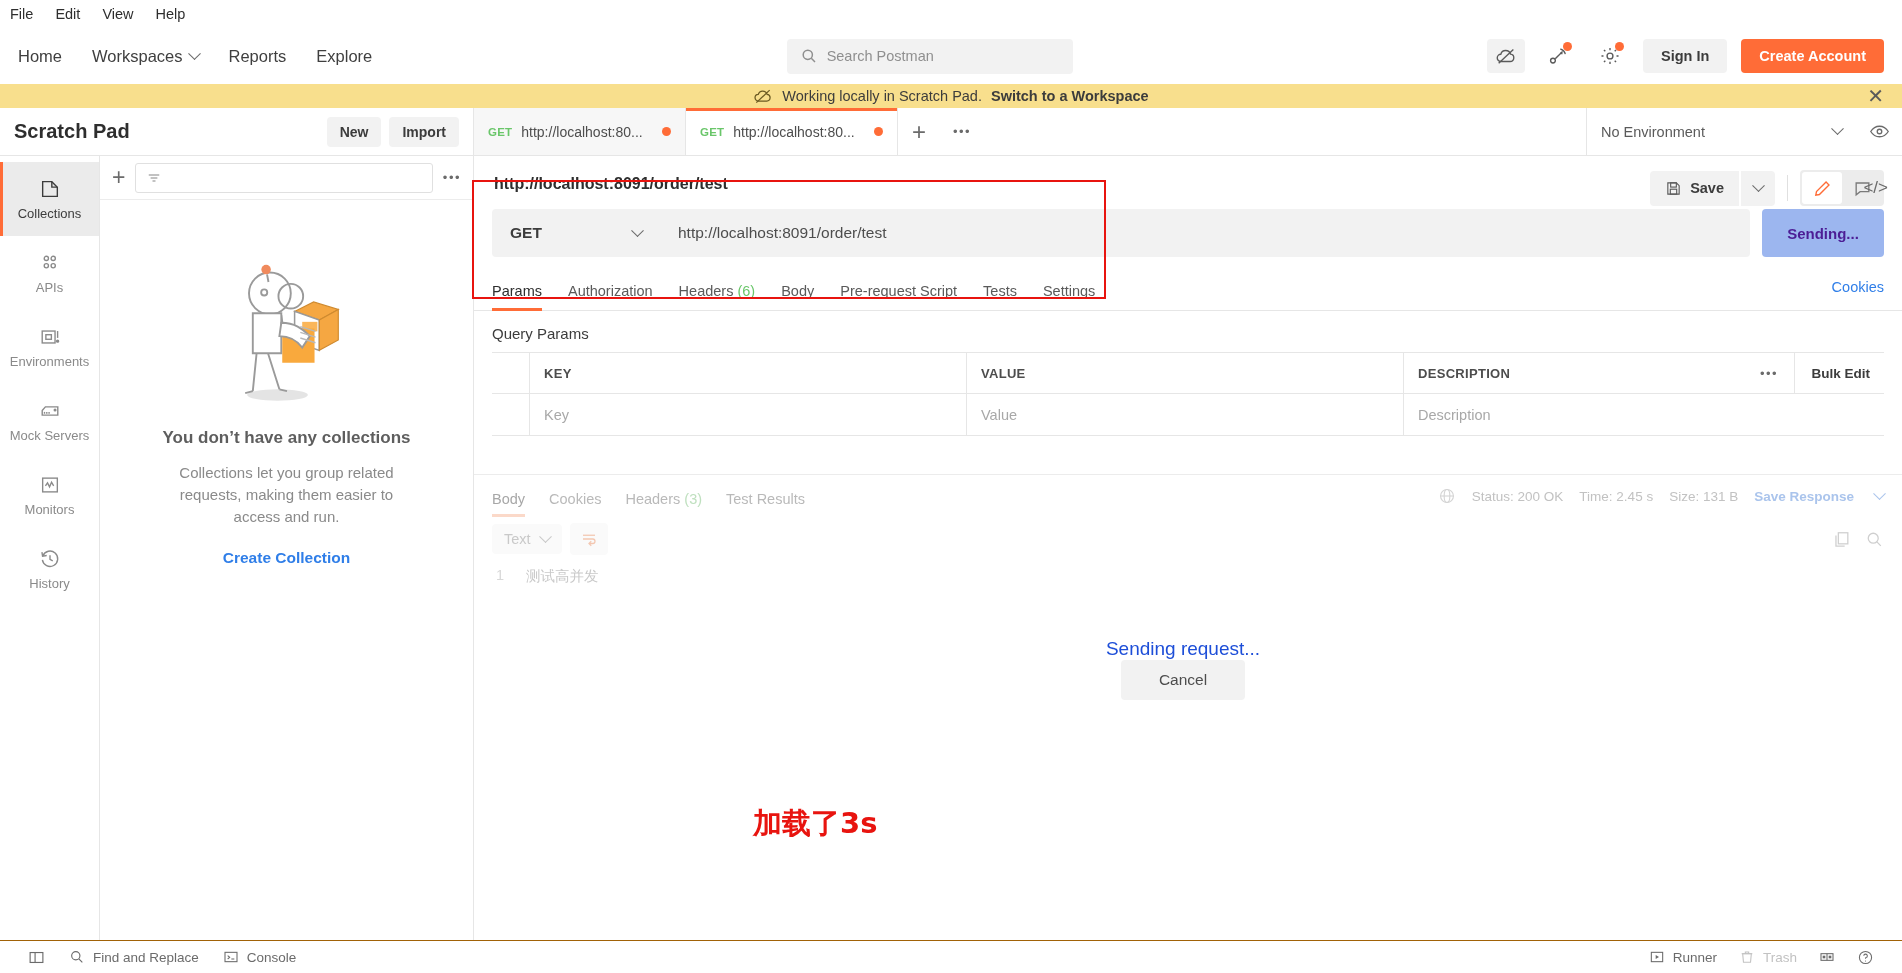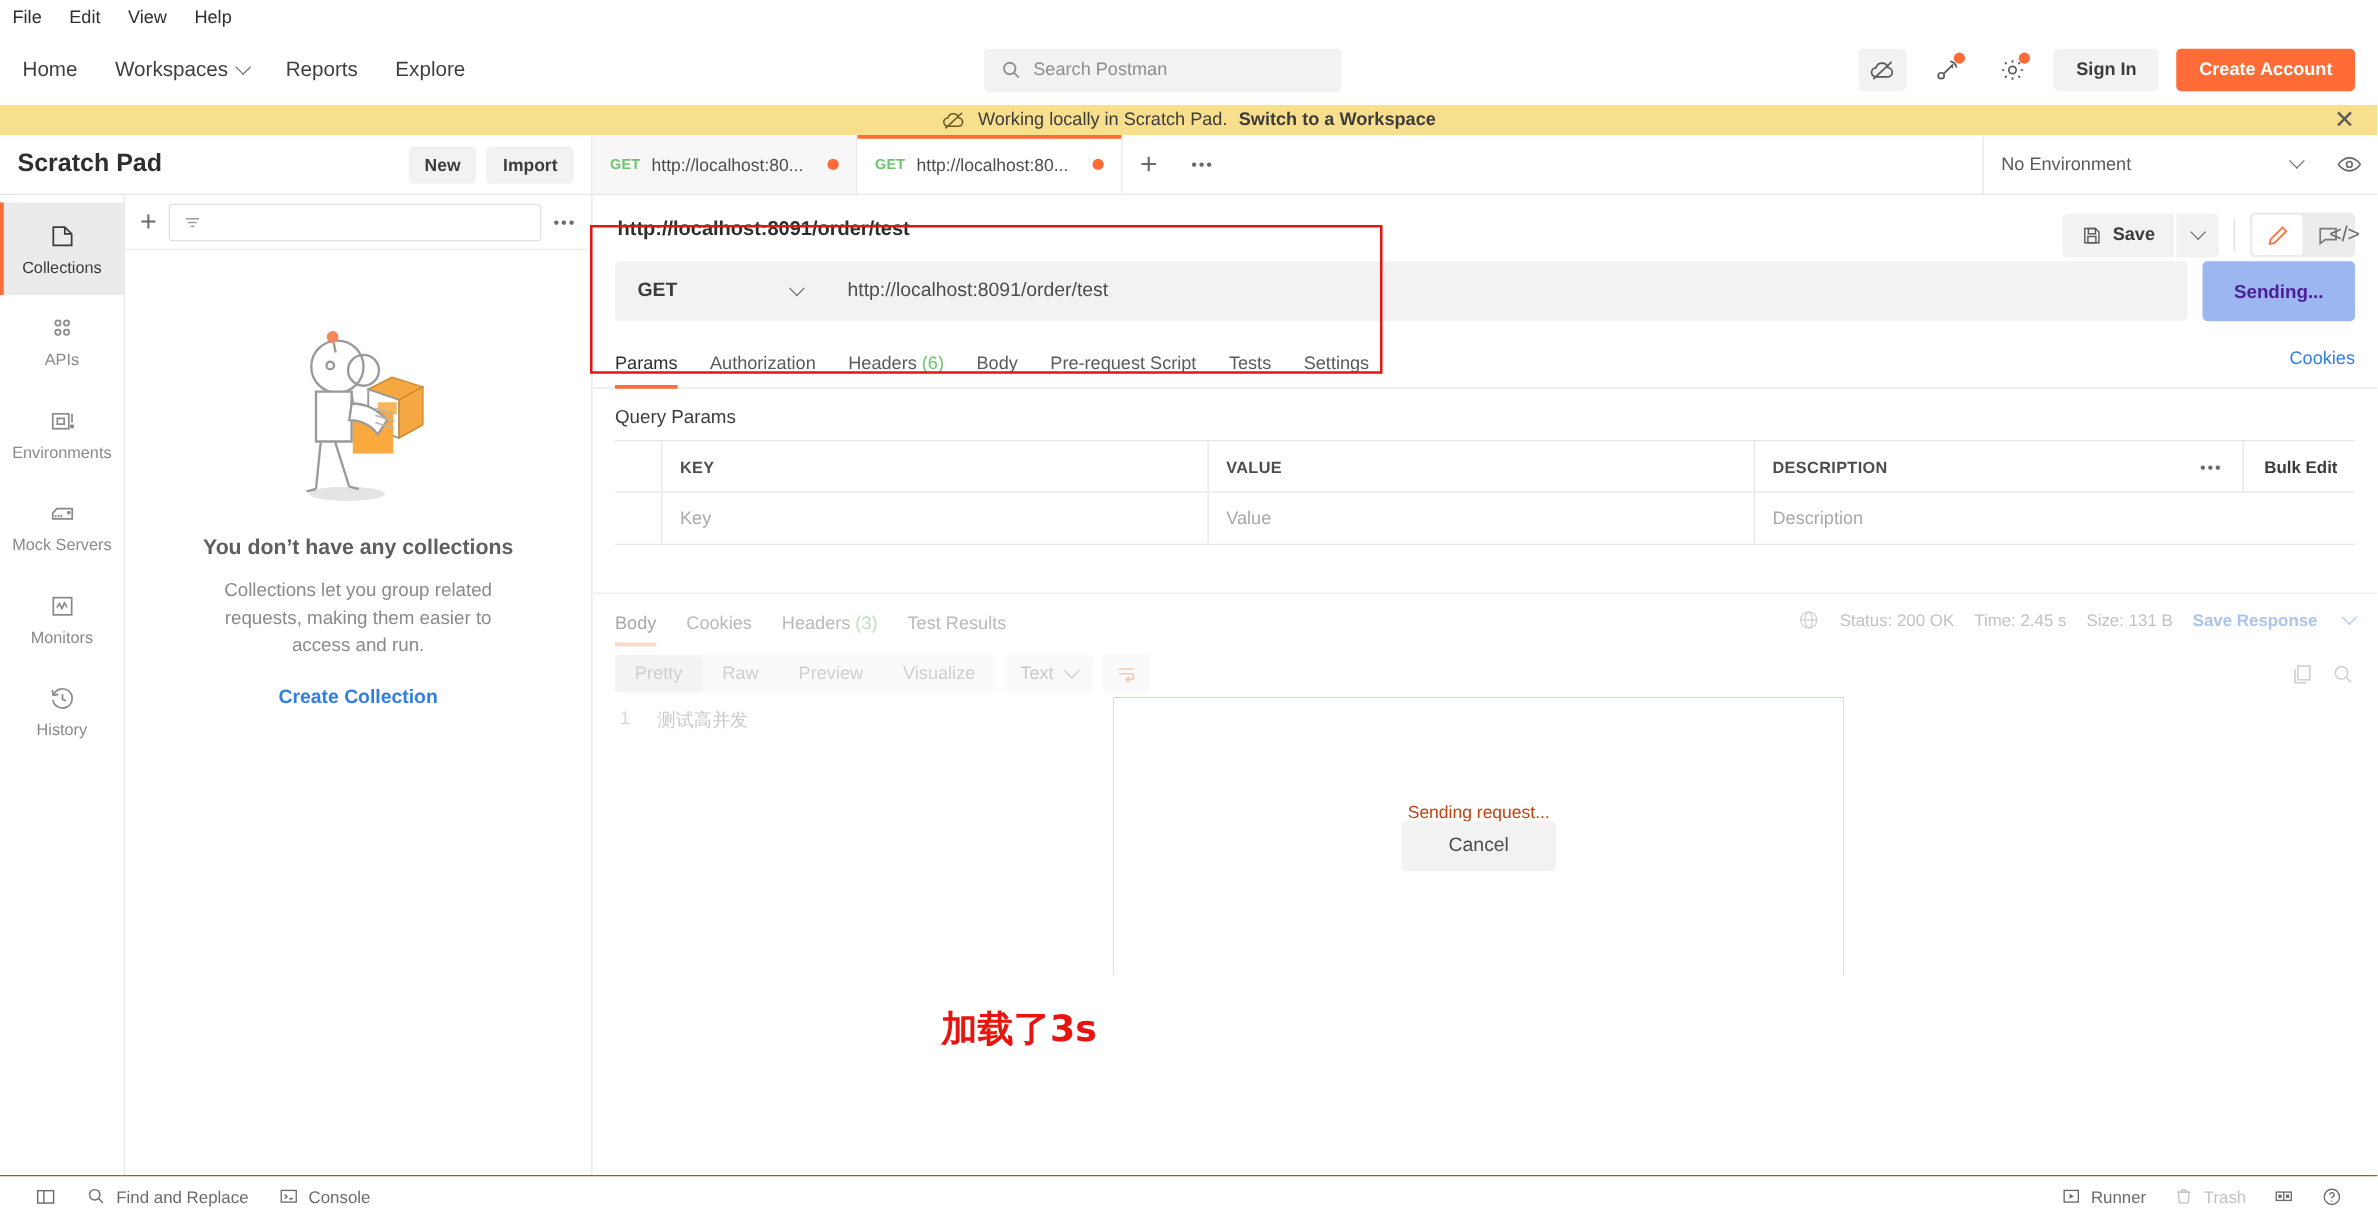--- a/index.html
+++ b/index.html
@@ -182,21 +182,21 @@
   .ctext { color: #c9c9c9; }
 
   
   .anno { position: absolute; border: 2px solid #e8140f; pointer-events: none; z-index: 40; }
   .anno-text { position: absolute; color: #e8140f; font-size: 29px; font-weight: bold; z-index: 41;
                font-family: "DejaVu Sans", sans-serif; }
 
   
   .modal { position: absolute; z-index: 45; background: #fff; display: flex; flex-direction: column;
            align-items: center; justify-content: center; }
-  .modal-title { font-size: 14px; color: #c2410c; }
+  .modal-title { font-size: 19px; color: #1d4ed8; }
   .modal-cancel { background: #f2f2f2; color: #4d4d4d; font-size: 15.5px; padding: 11px 38px;
                   border-radius: 4px; cursor: pointer; }
 
   
   .statusbar { height: 33px; flex: none; border-top: 1px solid #a16207; display: flex;
                align-items: center; padding: 0 28px; gap: 24px; font-size: 13.5px; color: #6b6b6b; }
   .sb-it { display: flex; align-items: center; gap: 8px; cursor: pointer; }
   .sb-it.dim { color: #c2c2c2; }
   .sb-right { margin-left: auto; display: flex; align-items: center; gap: 22px; }
 
@@ -543,26 +543,20 @@
             <span>Time: 2.45 s</span>
             <span>Size: 131 B</span>
             <span class="save-resp">
               <span>Save Response</span>
               <i class="chev" style="border-color:#aac4ec"></i>
             </span>
           </div>
         </div>
 
         <div class="fmt-row">
-          <div class="fmt-grp">
-            <div class="fmt on">Pretty</div>
-            <div class="fmt">Raw</div>
-            <div class="fmt">Preview</div>
-            <div class="fmt">Visualize</div>
-          </div>
           <div class="type-sel">
             <span>Text</span>
             <i class="chev" style="border-color:#c9c9c9"></i>
           </div>
           <div class="wrap-btn">
             <svg width="18" height="18" viewBox="0 0 24 24" fill="none" stroke="#f3c7b1" stroke-width="1.7">
               <line x1="4" y1="7" x2="20" y2="7"></line>
                 <path d="M4 12h13a3 3 0 0 1 0 6h-4"></path>
               <polyline points="15,15 12,18 15,21"></polyline>
             </svg>

